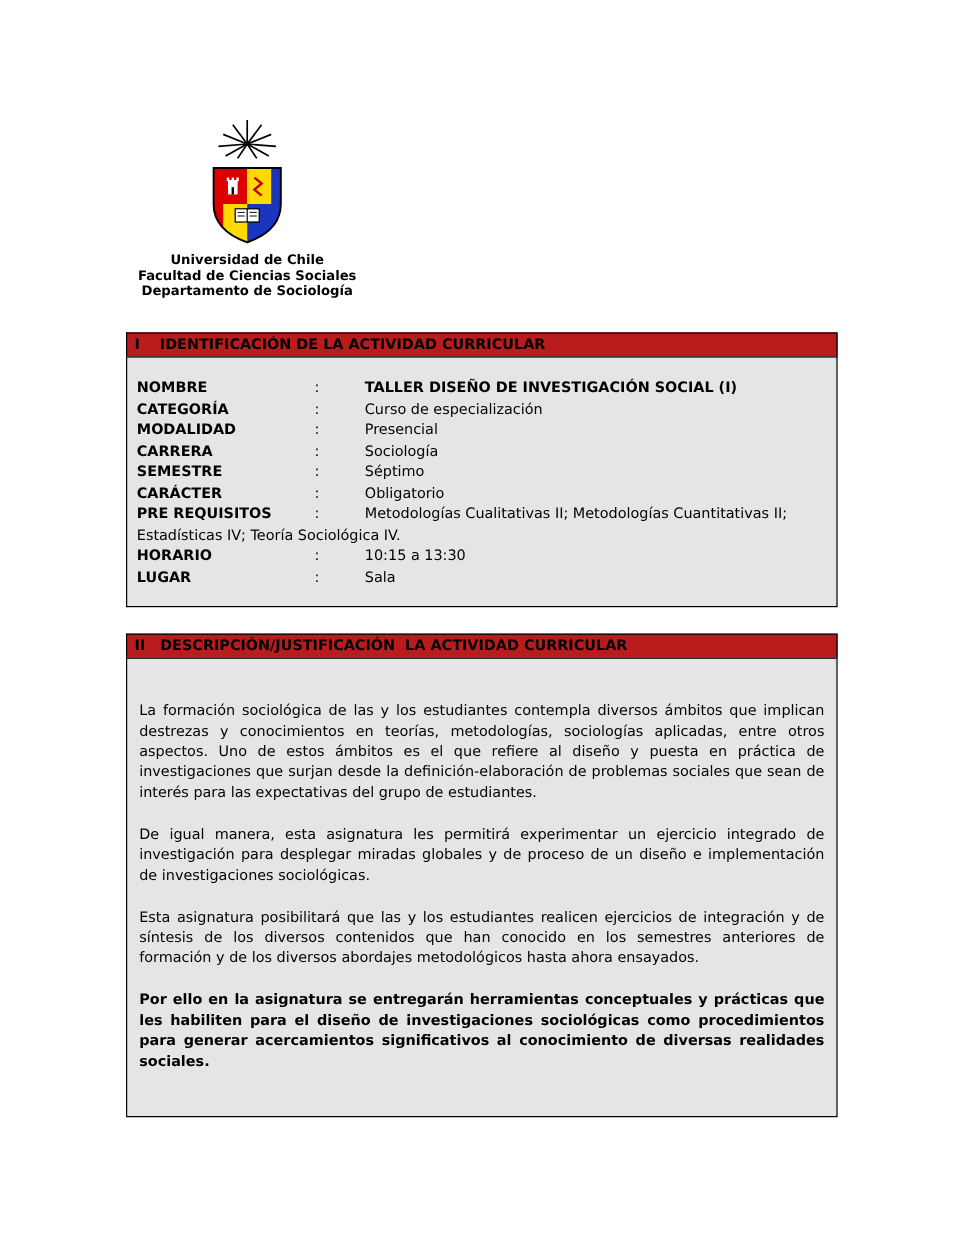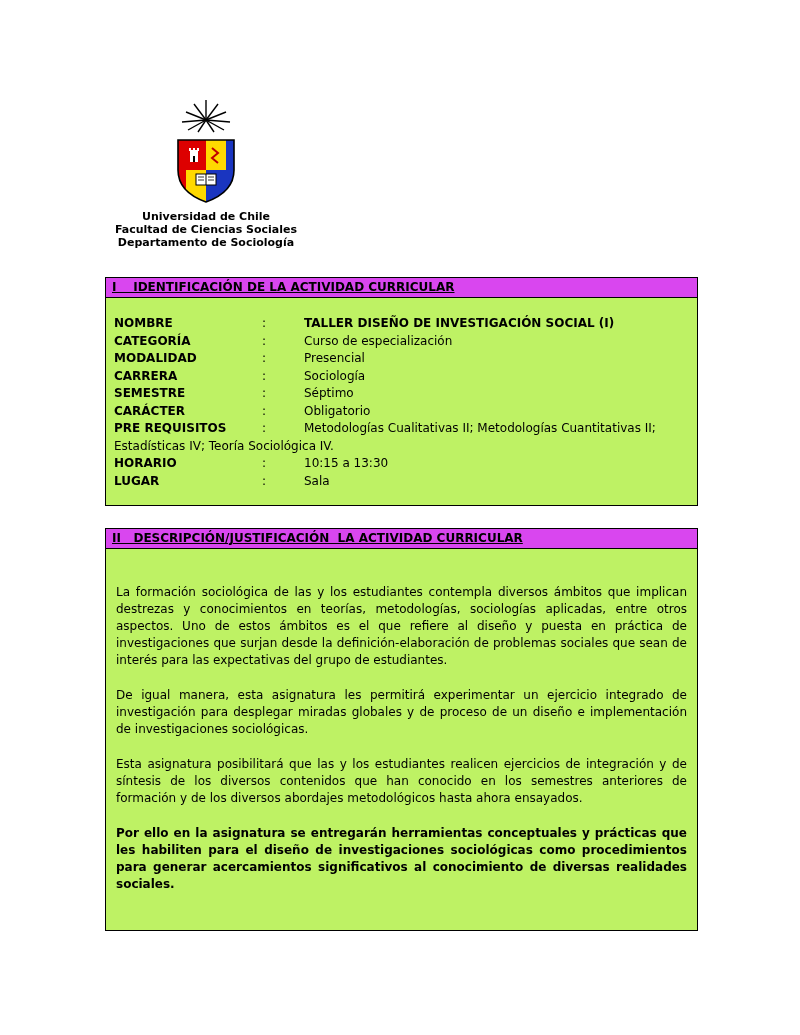--- a/index.html
+++ b/index.html
@@ -6,23 +6,23 @@
   body{
     width:800px;height:1035px;background:#ffffff;color:#000;
     font-family:"DejaVu Sans", sans-serif;position:relative;overflow:hidden;
   }
   .logo-block{position:absolute;left:108px;top:98px;width:196px;text-align:center;}
   .crest{display:block;margin:0 auto 2px auto;}
   .org-line{font-weight:bold;font-size:11px;line-height:13px;white-space:nowrap;}
   .doc{position:absolute;left:105px;top:277px;width:593px;}
   .sec-header{
     border:1px solid #000;font-weight:bold;font-size:12px;line-height:15px;
-    padding:2px 6px;white-space:pre-wrap;background:#d946ef;text-decoration:underline;
+    padding:2px 6px;white-space:pre-wrap;background:#b91c1c;
   }
-  .sec-body{border:1px solid #000;margin-top:-1px;background:#bef264;}
+  .sec-body{border:1px solid #000;margin-top:-1px;background:#e5e5e5;}
   .sec2{margin-top:22px;}
   #body1{padding:17px 8px 12px 8px;min-height:178px;}
   #body2{padding:17px 10px 12px 10px;min-height:352px;}
   .field{font-size:12px;line-height:17.5px;}
   .flabel{display:inline-block;width:148px;font-weight:bold;}
   .fcolon{display:inline-block;width:42px;}
   .fvalue-bold{font-weight:bold;}
   .para{font-size:12px;line-height:17px;text-align:justify;margin:18px 0 17px 0;}
   .para:last-child{margin-bottom:0;font-weight:bold;}
 </style>

